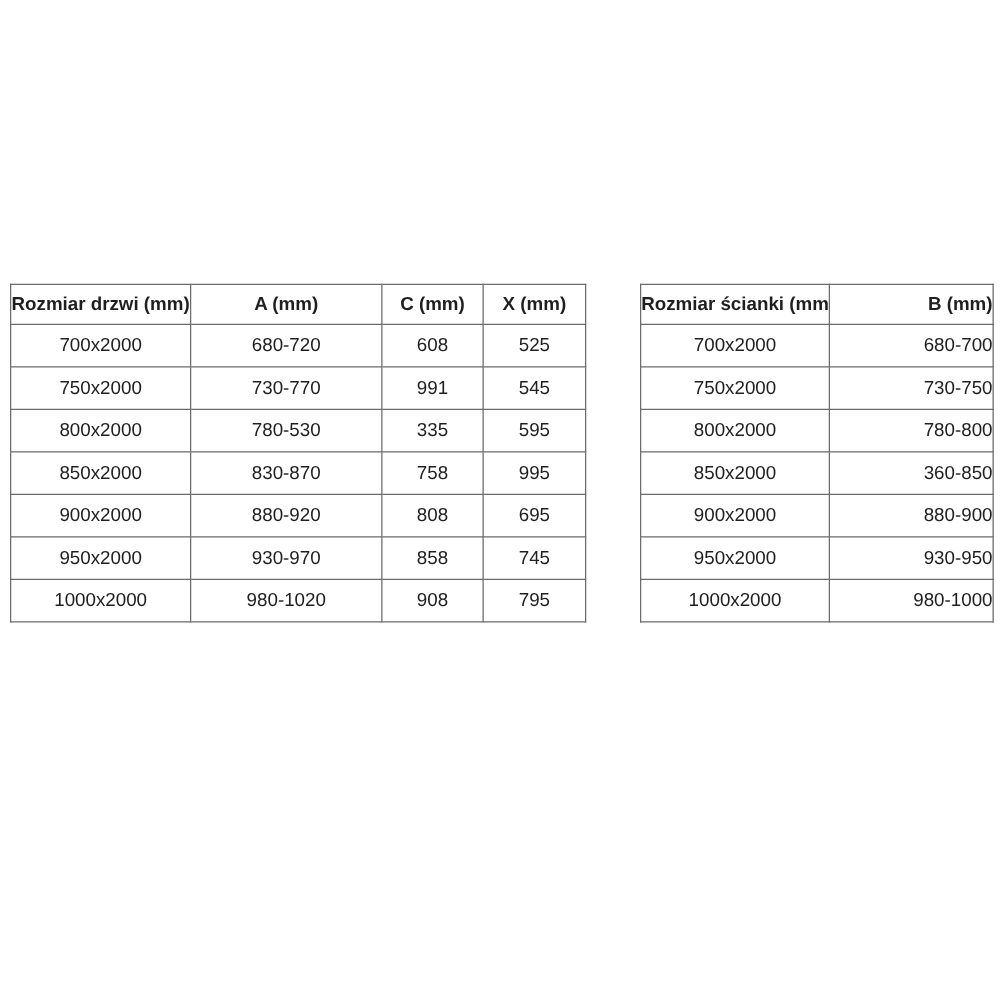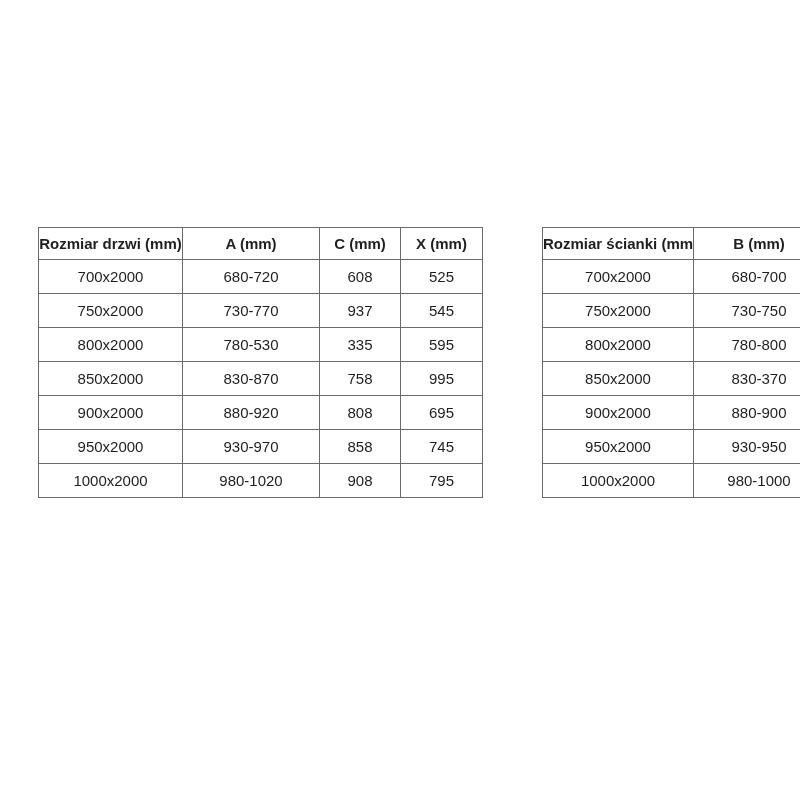--- a/index.html
+++ b/index.html
@@ -13,21 +13,20 @@
     font-family:"Liberation Sans","DejaVu Sans",sans-serif;
     color:var(--text);
     position:relative;
   }
   .canvas{position:absolute;inset:0;background:var(--bg);}
   table.dim-table{
     position:absolute;
     border-collapse:collapse;
     table-layout:fixed;
     background:var(--bg);
-    margin-left:30px;
   }
   table.dim-table th,
   table.dim-table td{
     border:1px solid var(--border);
     text-align:center;
     vertical-align:middle;
     font-size:15px;
     line-height:1;
     color:var(--text);
     overflow:hidden;
@@ -37,27 +36,27 @@
     font-weight:bold;
     height:32px;
   }
   table.dim-table td{
     font-weight:normal;
     height:34px;
   }
   
   #doors-table{left:8px;top:227px;width:445px;}
   #doors-table th:nth-child(1),#doors-table td:nth-child(1){width:144px;}
-  #doors-table th:nth-child(2),#doors-table td:nth-child(2){width:137px;}
+  #doors-table th:nth-child(2),#doors-table td:nth-child(2){width:153px;}
   #doors-table th:nth-child(3),#doors-table td:nth-child(3){width:81px;}
   #doors-table th:nth-child(4),#doors-table td:nth-child(4){width:82px;}
   
   #walls-table{left:512px;top:227px;width:282px;}
   #walls-table th:nth-child(1),#walls-table td:nth-child(1){width:151px;}
-  #walls-table th:nth-child(2),#walls-table td:nth-child(2){width:131px;}
+  #walls-table th:nth-child(2),#walls-table td:nth-child(2){width:131px;text-align:right;}
 </style>
 </head>
 <body>
 
 <div class="canvas">
   <table id="doors-table" class="dim-table">
       <thead>
         <tr>
           <th>Rozmiar drzwi (mm)</th>
           <th>A (mm)</th>
@@ -68,21 +67,21 @@
       <tbody>
         <tr>
           <td>700x2000</td>
           <td>680-720</td>
           <td>608</td>
           <td>525</td>
         </tr>
         <tr>
           <td>750x2000</td>
           <td>730-770</td>
-          <td>937</td>
+          <td>991</td>
           <td>545</td>
         </tr>
         <tr>
           <td>800x2000</td>
           <td>780-530</td>
           <td>335</td>
           <td>595</td>
         </tr>
         <tr>
           <td>850x2000</td>
@@ -126,21 +125,21 @@
         <tr>
           <td>750x2000</td>
           <td>730-750</td>
         </tr>
         <tr>
           <td>800x2000</td>
           <td>780-800</td>
         </tr>
         <tr>
           <td>850x2000</td>
-          <td>830-370</td>
+          <td>360-850</td>
         </tr>
         <tr>
           <td>900x2000</td>
           <td>880-900</td>
         </tr>
         <tr>
           <td>950x2000</td>
           <td>930-950</td>
         </tr>
         <tr>

